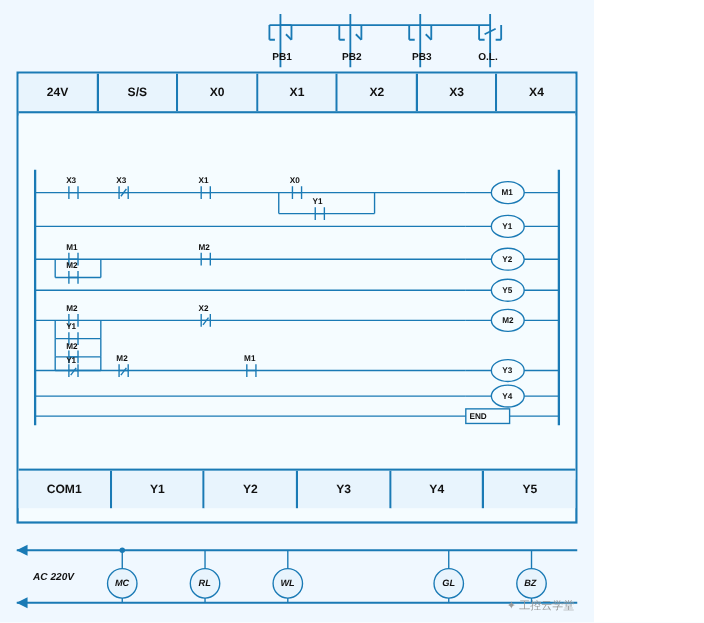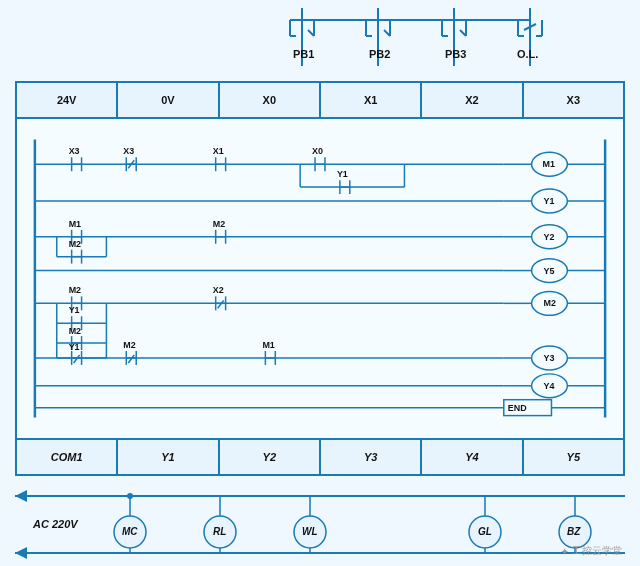--- a/index.html
+++ b/index.html
@@ -6,36 +6,35 @@
     body {
       width: 640px;
       height: 566px;
       background: #fff;
       font-family: Arial, sans-serif;
       overflow: hidden;
       position: relative;
     }
 
     .main-container {
-      width: 640px;
+      width: 540px;
       height: 566px;
       background: #f0f8ff;
       position: relative;
     }
 
     
     .plc-box {
       position: absolute;
       top: 65px;
       left: 15px;
       right: 15px;
       bottom: 90px;
       border: 2px solid #1a7ab5;
       background: #f5fcff;
-      margin-top: 16px;
     }
 
     
     .terminal-row-top {
       position: absolute;
       top: 0;
       left: 0;
       right: 0;
       height: 36px;
       border-bottom: 2px solid #1a7ab5;
@@ -51,27 +50,26 @@
       font-size: 11px;
       font-weight: bold;
       color: #111;
       background: #e8f4fd;
     }
     .terminal-cell:last-child { border-right: none; }
 
     
     .terminal-row-bottom {
       position: absolute;
-      bottom: 0;
+      bottom: 12px;
       left: 0;
       right: 0;
       height: 36px;
       border-top: 2px solid #1a7ab5;
       display: flex;
-      font-style: italic;
     }
 
     
     .ladder-area {
       position: absolute;
       top: 38px;
       left: 0;
       right: 0;
       bottom: 38px;
       background: #f5fcff;
@@ -132,25 +130,26 @@
 
       <line x1="509" y1="22" x2="521" y2="16" stroke="#1a7ab5" stroke-width="2"></line>
       <text x="502" y="50" font-size="11" font-weight="bold" fill="#111" font-family="Arial">O.L.</text>
     </svg>
   </div>
 
   <div class="plc-box">
 
     <div class="terminal-row-top">
       <div class="terminal-cell">24V</div>
-      <div class="terminal-cell">0V</div>
+      <div class="terminal-cell">S/S</div>
       <div class="terminal-cell">X0</div>
       <div class="terminal-cell">X1</div>
       <div class="terminal-cell">X2</div>
       <div class="terminal-cell">X3</div>
+      <div class="terminal-cell">X4</div>
     </div>
 
     <div class="ladder-area">
       <svg width="100%" height="100%" viewBox="0 0 610 280">
 
         <line x1="18" y1="0" x2="18" y2="280" stroke="#1a7ab5" stroke-width="2.5"></line>
 
         <line x1="592" y1="0" x2="592" y2="280" stroke="#1a7ab5" stroke-width="2.5"></line>
 
         <line x1="18" y1="25" x2="490" y2="25" stroke="#1a7ab5" stroke-width="1.5"></line>

